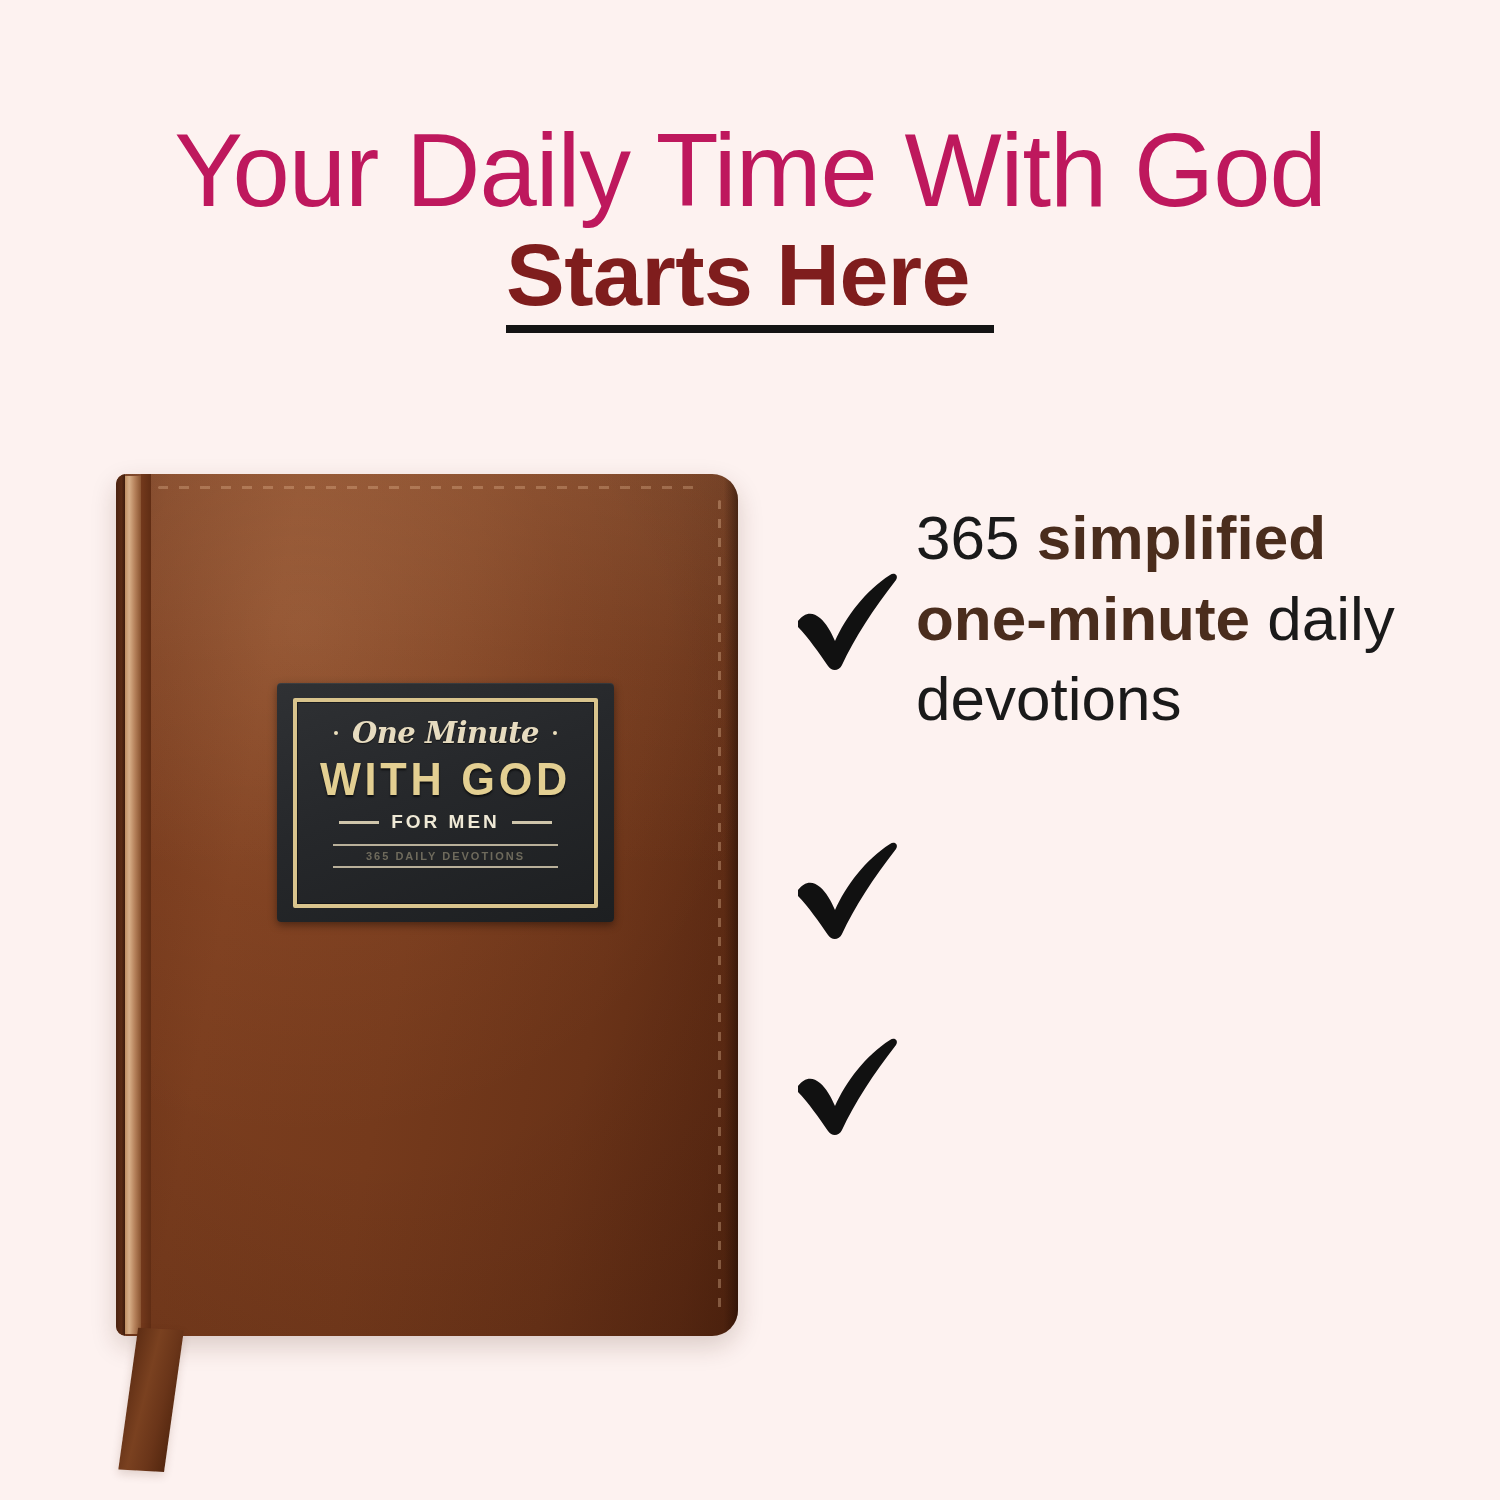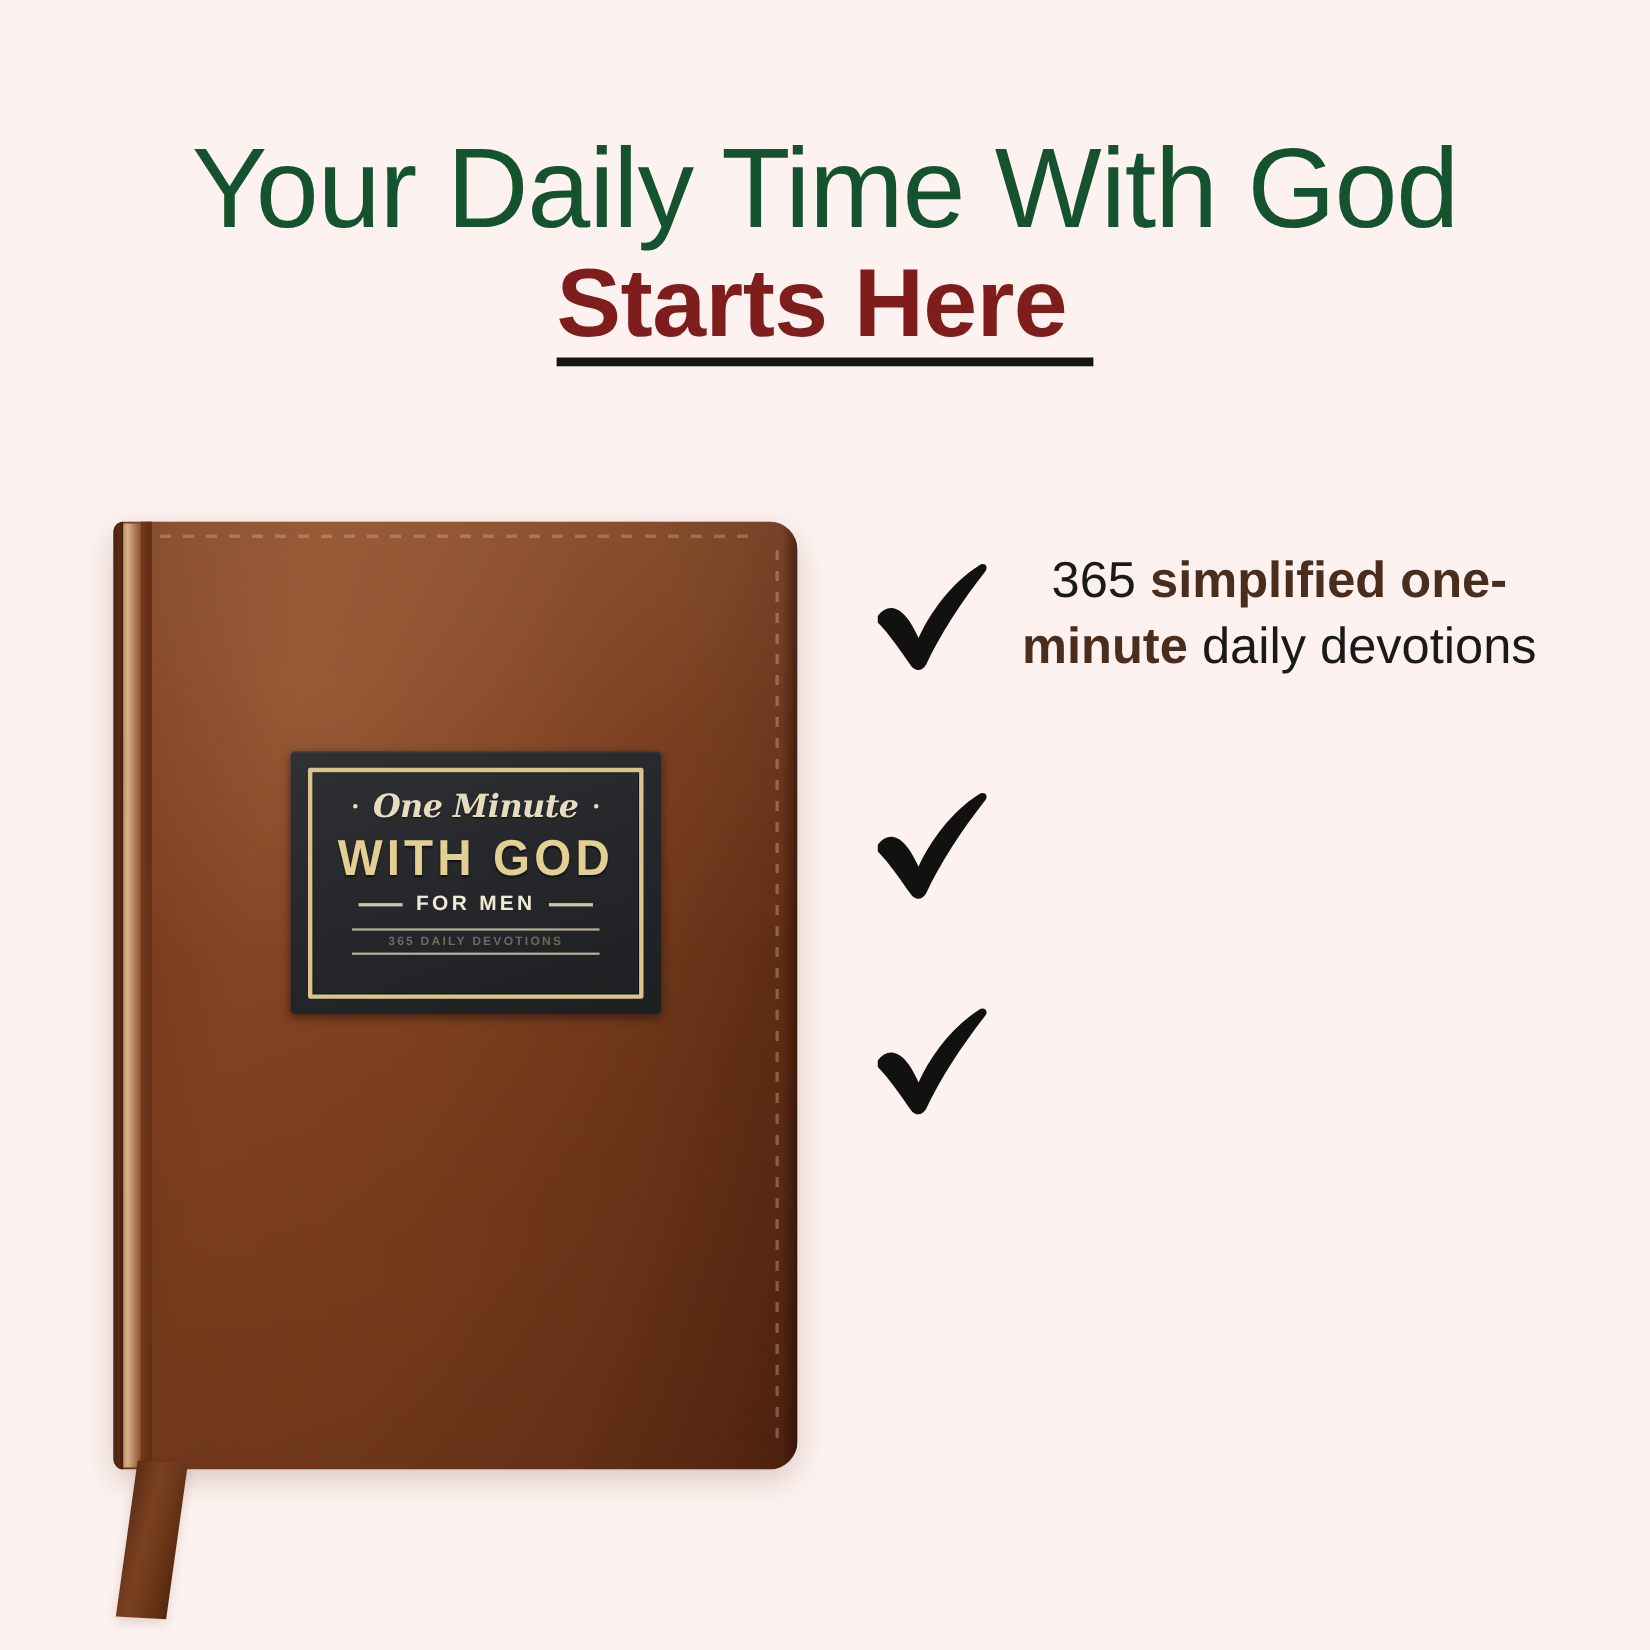--- a/index.html
+++ b/index.html
@@ -21,21 +21,21 @@
     top: 118px;
     left: 0;
     width: 1500px;
     text-align: center;
   }
   #headline-line-1 {
     display: block;
     font-size: 103px;
     line-height: 1.02;
     font-weight: 400;
-    color: #14532d;
+    color: #be185d;
     letter-spacing: -1px;
     white-space: nowrap;
   }
   #headline-line-2-wrap {
     display: block;
     margin-top: 6px;
   }
   #headline-line-2 {
     display: inline-block;
     font-size: 88px;
@@ -44,21 +44,21 @@
     color: #7f1d1d;
     letter-spacing: -0.5px;
     border-bottom: 8px solid #141414;
     padding-bottom: 4px;
     white-space: pre;
   }
 
   
   #book-figure {
     position: absolute;
-    left: 103px;
+    left: 116px;
     top: 474px;
     width: 622px;
     height: 862px;
   }
   #book-cover {
     position: absolute;
     inset: 0;
     border-radius: 10px 26px 26px 10px;
     background:
       radial-gradient(125% 95% at 30% 18%, rgba(255,190,140,0.17) 0%, rgba(255,160,110,0.06) 34%, rgba(0,0,0,0) 62%),
@@ -270,22 +270,21 @@
   }
   .benefit-check {
     flex: 0 0 auto;
     width: 118px;
     height: 112px;
     margin-right: 8px;
   }
   .benefit-check svg { display: block; width: 100%; height: 100%; }
   .benefit-text {
     flex: 1 1 auto;
-    text-align: center;
-    font-size: 46px;
+    font-size: 62px;
     line-height: 1.30;
     color: #1a1a1a;
     font-weight: 400;
   }
   .bold-brown { font-weight: 700; color: #4a2d1d; }
   .bold-dark { font-weight: 700; color: #121212; }
 
   #benefit-row-1 { margin-bottom: 92px; }
   #benefit-row-2 { margin-bottom: 84px; }
   #benefit-row-3 { margin-bottom: 0; }

